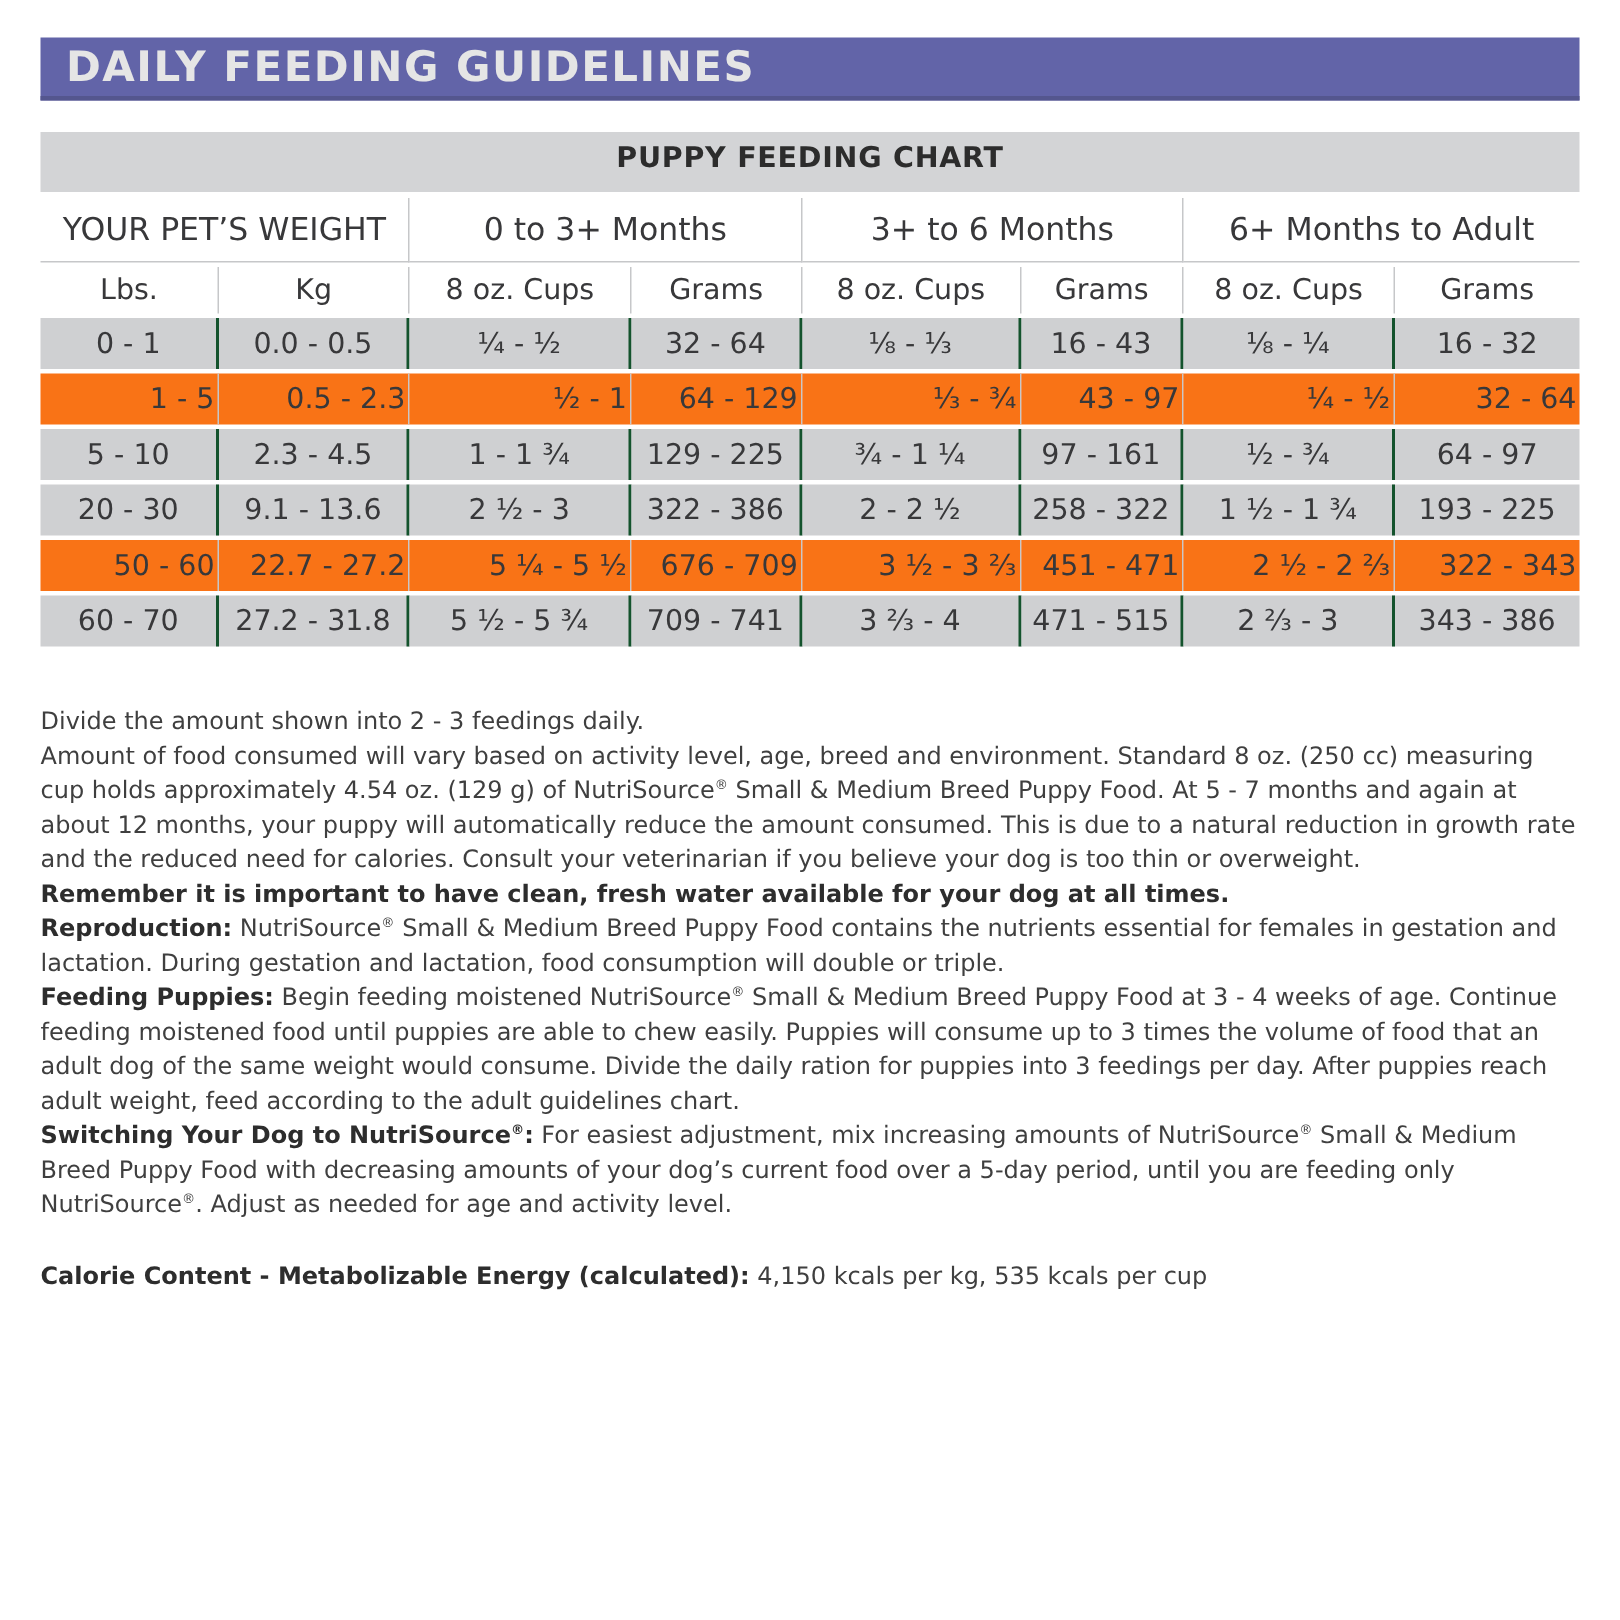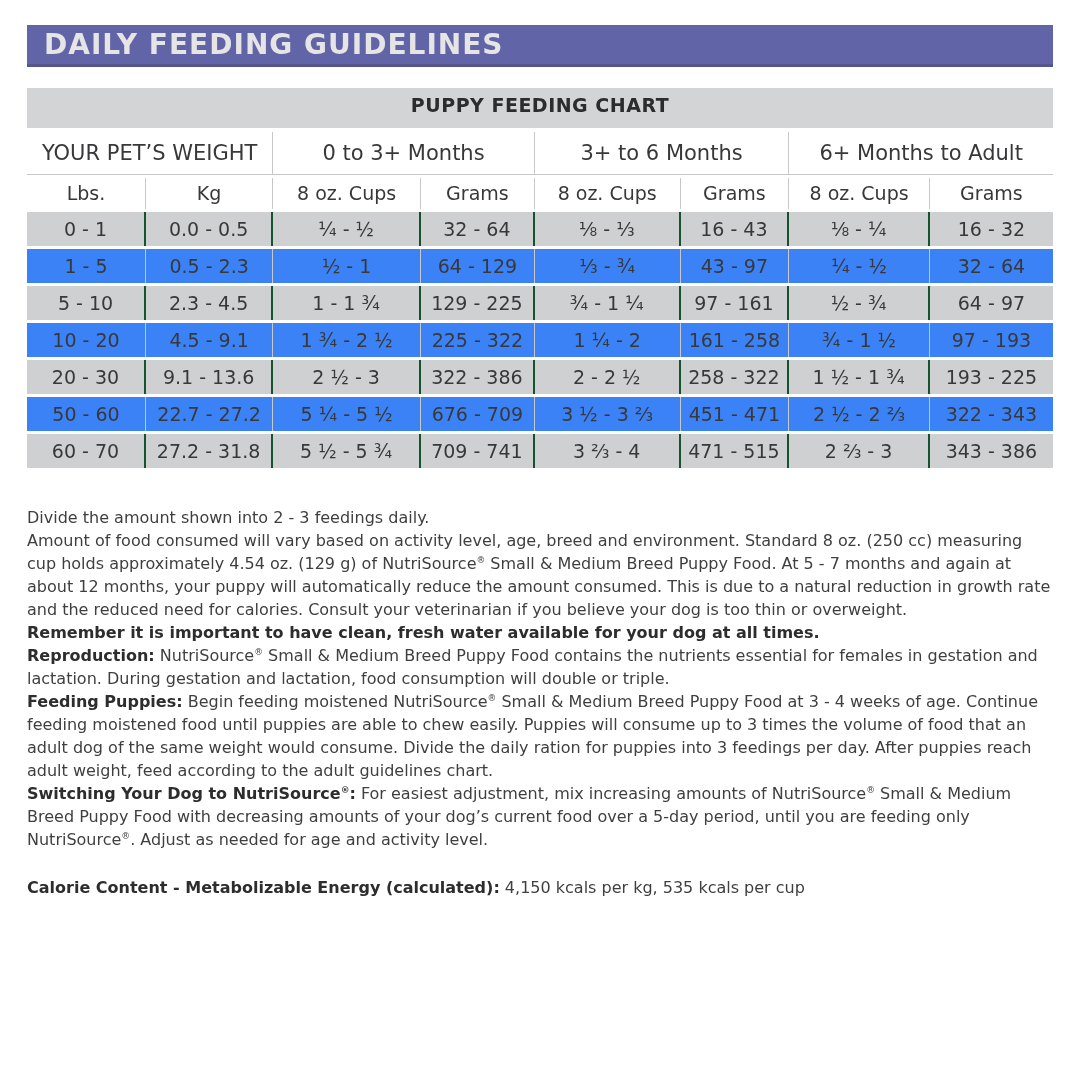--- a/index.html
+++ b/index.html
@@ -48,21 +48,21 @@
   .group-row th {
     font-size: 21px; padding: 9px 2px;
     border-bottom: 1px solid #c6c7c9;
   }
   .group-row th:not(:last-child) { border-right: 1px solid #c6c7c9; }
   .sub-row th { font-size: 19px; padding: 4px 2px 5px; }
   .sub-row th:not(:last-child) { border-right: 1px solid #c6c7c9; }
   .feeding-table tbody td { font-size: 19px; padding: 6px 2px; }
   tr.row-gray td { background: #cfd0d2; }
   tr.row-gray td:not(:last-child) { border-right: 2px solid #14532d; }
-  tr.row-white td { background: #3b82f6; }
+  tr.row-white td { background: #f97316; text-align: right; }
   tr.row-white td:not(:last-child) { border-right: 1px solid #c6c7c9; }
 
   
   .notes { margin-top: 35px; font-size: 16px; line-height: 23px; color: #3f3f3f; }
   .notes p { margin: 0; }
   .notes b, .calorie b { font-weight: bold; color: #2d2d2d; }
   .calorie { margin: 25px 0 0 0; font-size: 16px; line-height: 23px; color: #3f3f3f; }
   sup.reg { font-size: 0.55em; vertical-align: super; line-height: 0; }
 </style>
 </head>
@@ -131,30 +131,20 @@
         <tr class="row-gray">
           <td>5 - 10</td>
           <td>2.3 - 4.5</td>
           <td>1 - 1 ¾</td>
           <td>129 - 225</td>
           <td>¾ - 1 ¼</td>
           <td>97 - 161</td>
           <td>½ - ¾</td>
           <td>64 - 97</td>
         </tr>
-        <tr class="row-white">
-          <td>10 - 20</td>
-          <td>4.5 - 9.1</td>
-          <td>1 ¾ - 2 ½</td>
-          <td>225 - 322</td>
-          <td>1 ¼ - 2</td>
-          <td>161 - 258</td>
-          <td>¾ - 1 ½</td>
-          <td>97 - 193</td>
-        </tr>
         <tr class="row-gray">
           <td>20 - 30</td>
           <td>9.1 - 13.6</td>
           <td>2 ½ - 3</td>
           <td>322 - 386</td>
           <td>2 - 2 ½</td>
           <td>258 - 322</td>
           <td>1 ½ - 1 ¾</td>
           <td>193 - 225</td>
         </tr>

